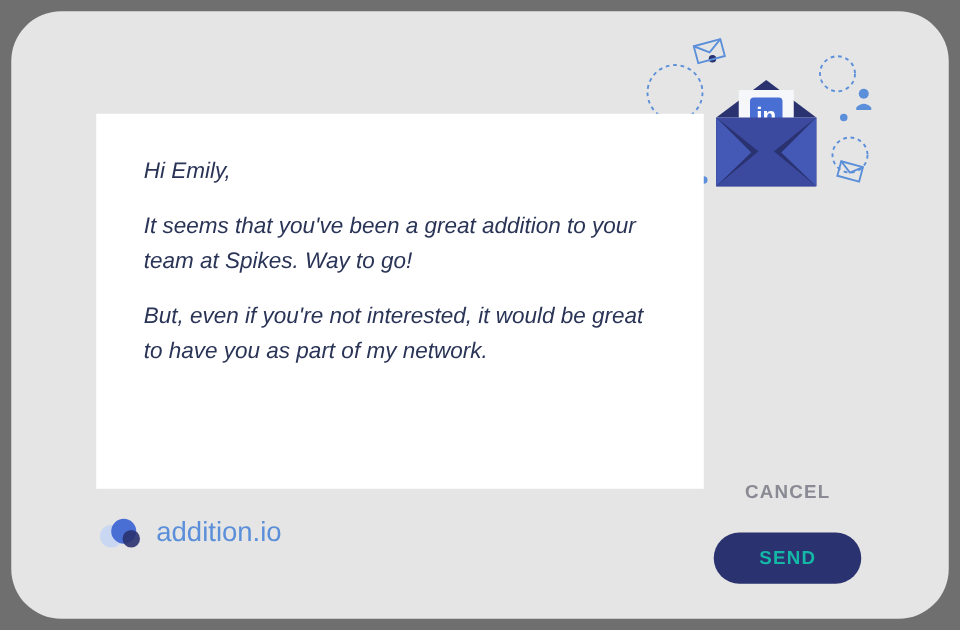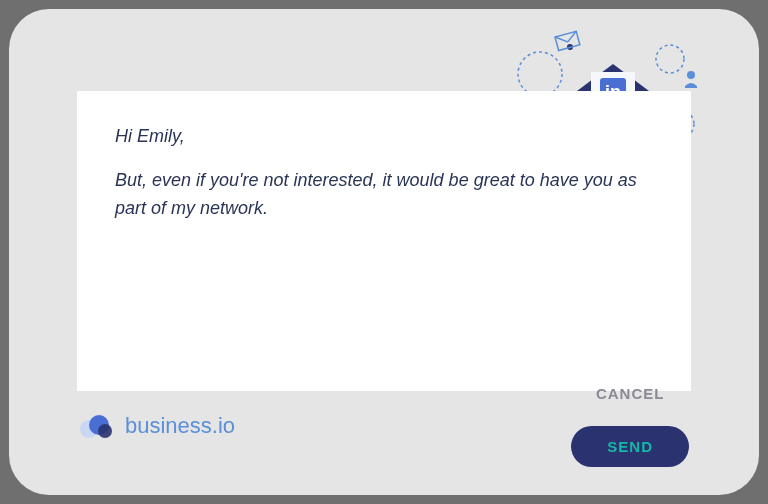--- a/index.html
+++ b/index.html
@@ -22,21 +22,21 @@
       background: #e5e5e5;
       border-radius: 40px;
       position: relative;
       padding: 0;
       overflow: visible;
     }
     .message-card {
       position: absolute;
       top: 82px;
       left: 68px;
-      width: 614px;
+      width: 486px;
       height: 300px;
       background: #ffffff;
       padding: 32px 38px;
     }
     .message-card p {
       color: #2a3456;
       font-size: 18px;
       font-style: italic;
       line-height: 1.55;
       margin-bottom: 16px;
@@ -147,31 +147,32 @@
         <polygon points="0,30 40,62 80,30 80,85 0,85" fill="#2a3270"></polygon>
         <polygon points="0,85 40,52 80,85" fill="#3b4a9f"></polygon>
         <polygon points="0,30 28,58 0,85" fill="#4459b5"></polygon>
         <polygon points="80,30 52,58 80,85" fill="#4459b5"></polygon>
       </g>
     </svg>
   </div>
 
   <div class="message-card">
     <p>Hi Emily,</p>
+    <p>It seems that you've been a great addition to your team at Spikes. Way to go!</p>
     <p>But, even if you're not interested, it would be great to have you as part of my network.</p>
   </div>
 
   <div class="footer">
     <div class="logo-wrap">
       <svg width="36" height="30" viewBox="0 0 36 30">
         <circle cx="10" cy="18" r="9" fill="#c9d7f2"></circle>
         <circle cx="20" cy="14" r="10" fill="#4a6fd4"></circle>
         <circle cx="26" cy="20" r="7" fill="#2a3270" fill-opacity="0.9"></circle>
       </svg>
-      <span class="logo-text">business.io</span>
+      <span class="logo-text">addition.io</span>
     </div>
     <div class="actions">
       <button class="cancel-btn">CANCEL</button>
       <button class="send-btn">SEND</button>
     </div>
   </div>
 
 </div>
 
 </body></html>

